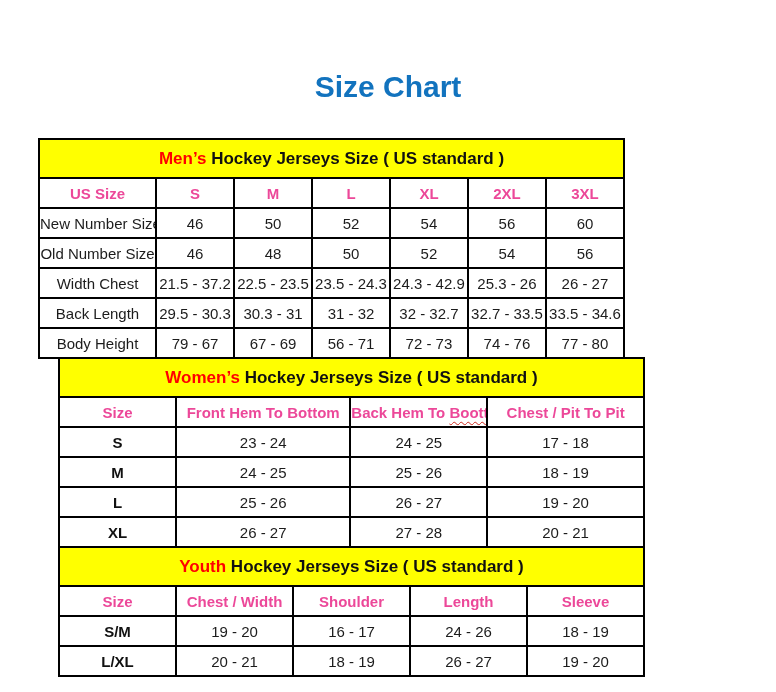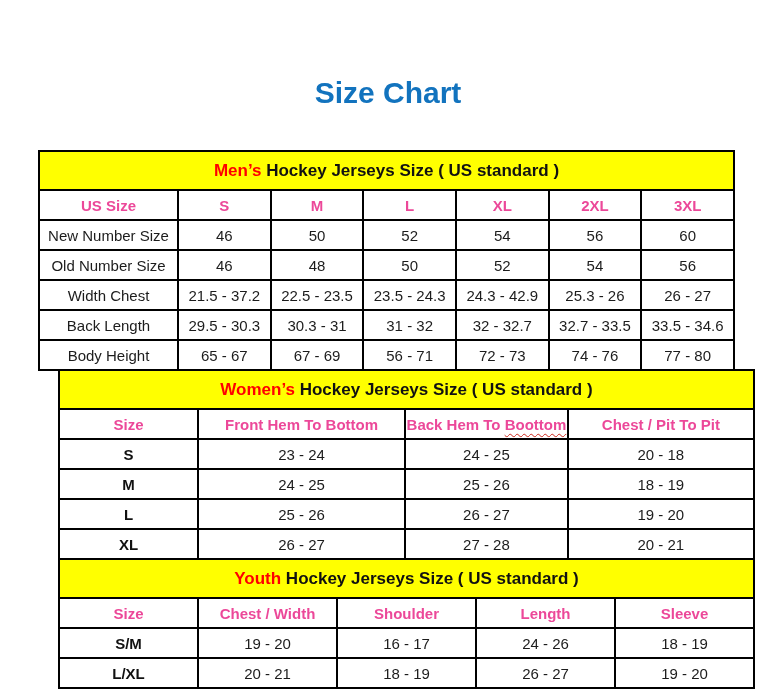--- a/index.html
+++ b/index.html
@@ -3,29 +3,29 @@
 <meta charset="utf-8">
 <style>
   html, body { margin: 0; padding: 0; background: #ffffff; }
   body {
     width: 776px; height: 692px; overflow: hidden;
     font-family: "Liberation Sans", "DejaVu Sans", sans-serif;
     color: #1a1a1a;
   }
   .sheet { width: 776px; height: 692px; position: relative; }
   h1.page-title {
-    margin: 16px; padding-top: 60px; height: 58px;
+    margin: 10px; padding-top: 60px; height: 58px;
     text-align: center;
     font-size: 30px; font-weight: bold;
     color: #1273BE;
     letter-spacing: 0px;
   }
   .tables-wrap { width: 697px; margin: 0 0 0 38px; }
   table.tbl {
-    width: 697px; table-layout: fixed;
+    width: 587px; table-layout: fixed;
     border-collapse: collapse;
   }
   table.tbl + table.tbl { margin-top: -2px; margin-left: 20px; }
   .tbl th, .tbl td {
     border: 2px solid #000;
     text-align: center; vertical-align: middle;
     padding: 0;
     font-size: 15px;
     overflow: hidden; white-space: nowrap;
   }
@@ -113,21 +113,21 @@
             <td>Back Length</td>
             <td>29.5 - 30.3</td>
             <td>30.3 - 31</td>
             <td>31 - 32</td>
             <td>32 - 32.7</td>
             <td>32.7 - 33.5</td>
             <td>33.5 - 34.6</td>
           </tr>
           <tr>
             <td>Body Height</td>
-            <td>65 - 67</td>
+            <td>79 - 67</td>
             <td>67 - 69</td>
             <td>56 - 71</td>
             <td>72 - 73</td>
             <td>74 - 76</td>
             <td>77 - 80</td>
           </tr>
         </tbody>
     </table>
 
     <table class="tbl tbl-womens">
@@ -146,21 +146,21 @@
             <th>Front Hem To Bottom</th>
             <th>Back Hem To <span class="sq">Boottom</span></th>
             <th>Chest / Pit To Pit</th>
           </tr>
       </thead>
       <tbody>
           <tr>
             <td>S</td>
             <td>23 - 24</td>
             <td>24 - 25</td>
-            <td>20 - 18</td>
+            <td>17 - 18</td>
           </tr>
           <tr>
             <td>M</td>
             <td>24 - 25</td>
             <td>25 - 26</td>
             <td>18 - 19</td>
           </tr>
           <tr>
             <td>L</td>
             <td>25 - 26</td>

